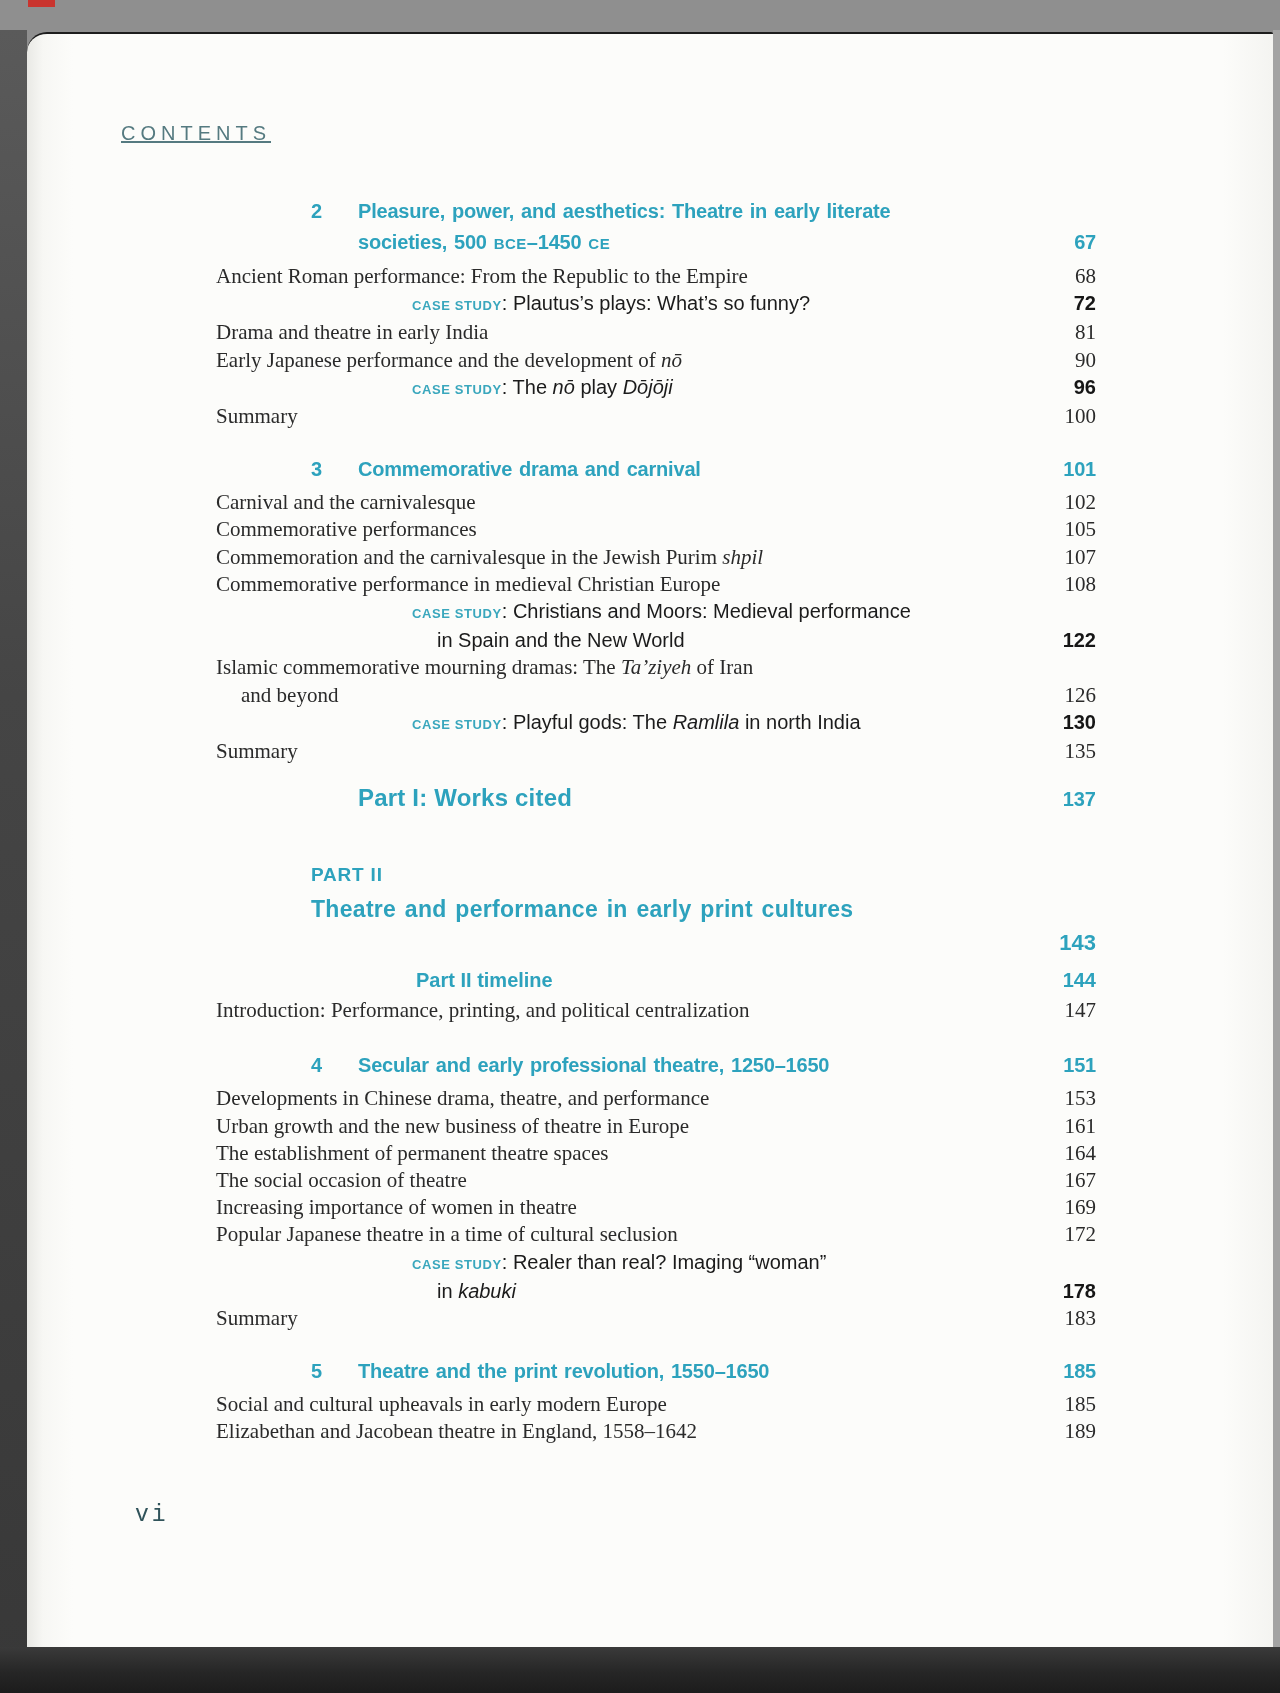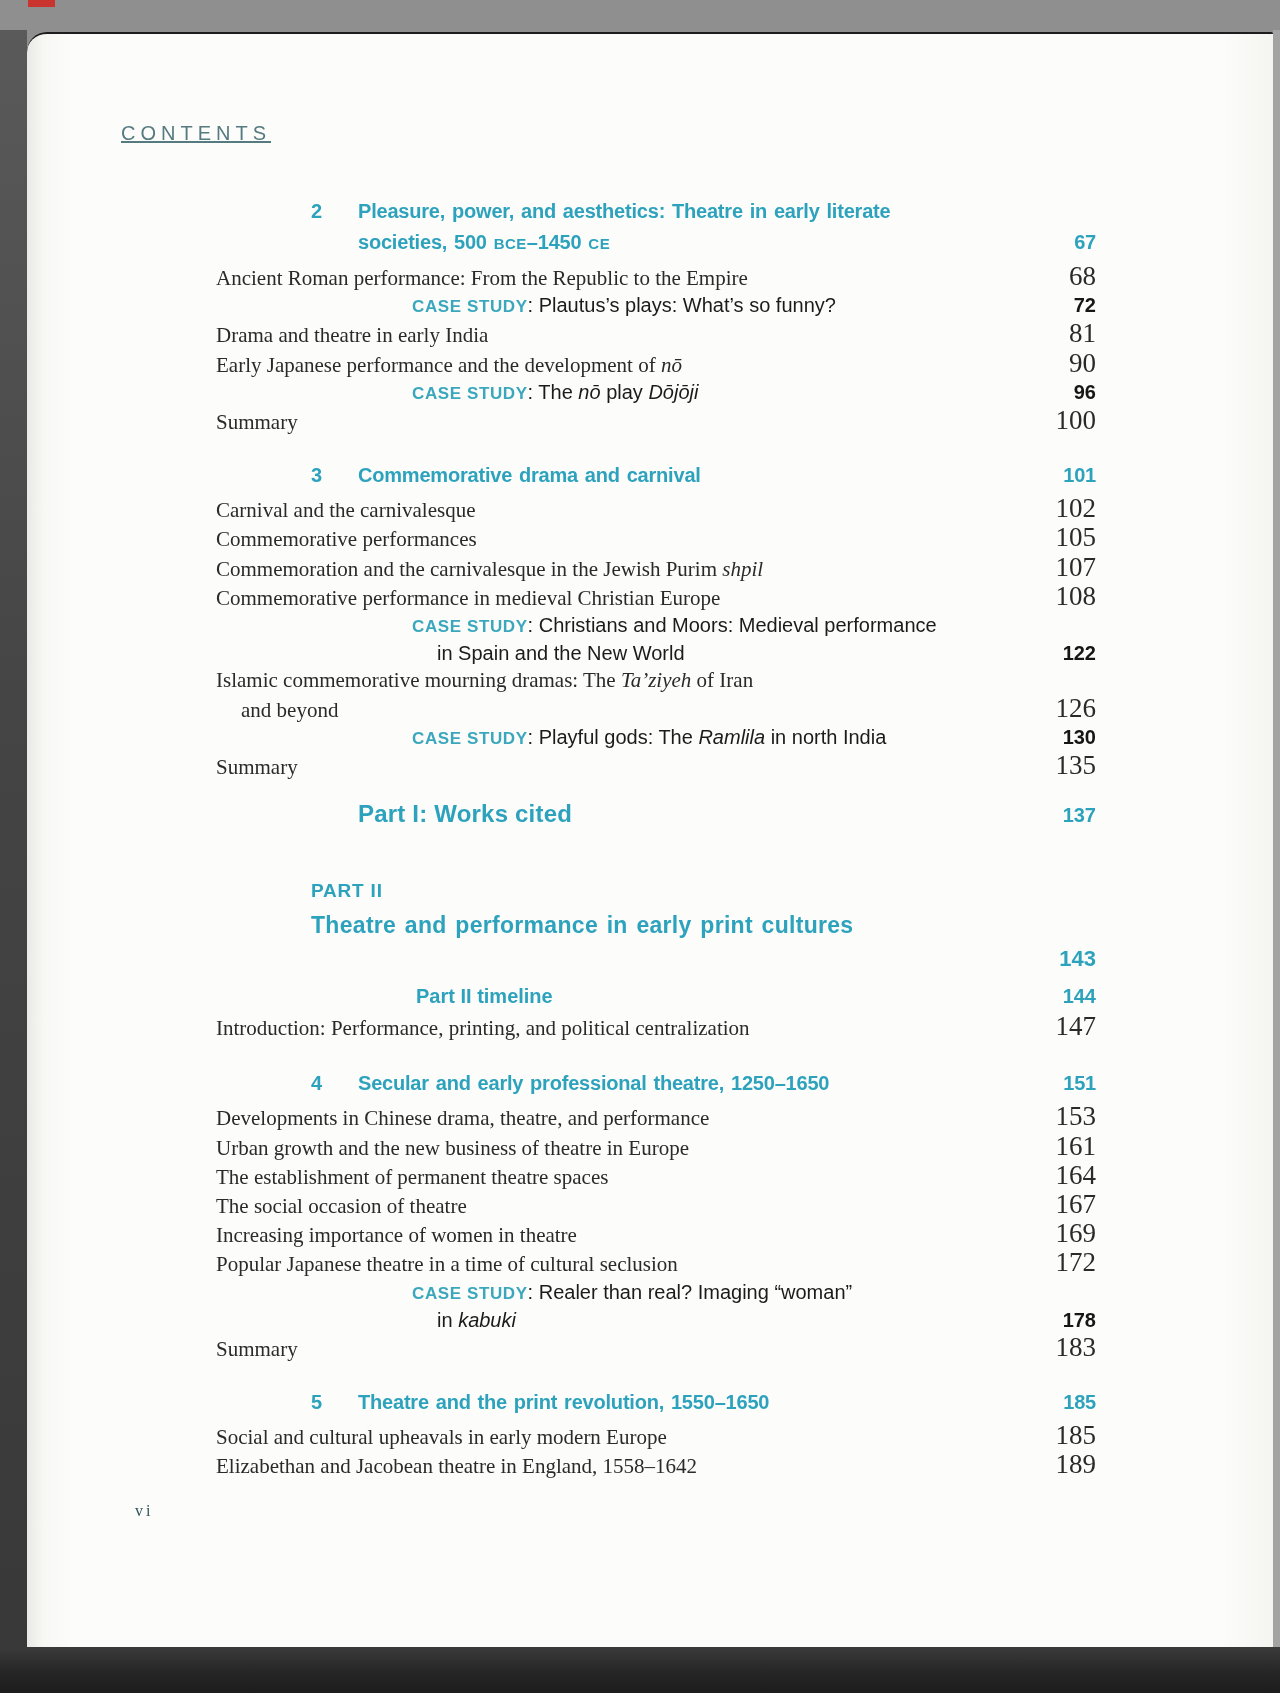--- a/index.html
+++ b/index.html
@@ -23,22 +23,22 @@
     border-top:2px solid #1d1d1d;
     border-radius:20px 2px 0 0;
     overflow:hidden;
   }
   .contents-head{
     position:absolute;left:94px;top:88px;
     font-size:20px;letter-spacing:5px;color:#557a80;font-weight:400;text-decoration:underline;
   }
   .folio{
     position:absolute;left:108px;top:1468px;
-    font-family:Liberation Serif, serif;
-    font-size:16px;letter-spacing:3px;color:#30535a;
+    font-family:Liberation Mono, monospace;
+    font-size:23px;letter-spacing:3px;color:#30535a;
   }
   
   .toc{position:absolute;left:0;top:162px;width:100%;}
   .row{display:flex;align-items:baseline;padding-left:284px;padding-right:177px;}
   .pg{margin-left:auto;text-align:right;white-space:nowrap;}
   .gutter{flex:none;}
   .text{flex:none;white-space:nowrap;}
 
   
   .chrow{line-height:31px;color:#2da2bd;font-weight:700;font-size:20px;letter-spacing:-0.2px;word-spacing:1.5px;}
@@ -46,25 +46,25 @@
   .chrow.cont .text{margin-left:47px;}
   .sc{font-size:0.75em;letter-spacing:0.5px;}
 
   
   .entry{line-height:27.2px;}
   .entry .text{margin-left:101px;}
   .entry.cont .text{margin-left:126px;}
   .entry.serif, .entry.serif .text{
     font-family:"Liberation Serif", serif;font-size:21px;color:#2a2a2a;font-weight:400;padding-left:44px;}
   .entry.case, .entry.case .text{font-size:20px;color:#1b1b1b;font-weight:400;}
-  .lbl{color:#3aa7bd;font-size:17px;font-weight:700;letter-spacing:0.6px;}
+  .lbl{color:#3aa7bd;font-size:13px;font-weight:700;letter-spacing:0.6px;}
   .it{font-style:italic;}
 
   
-  .pg.serif-pg{font-family:"Liberation Serif", serif;font-size:27px;color:#2a2a2a;font-weight:400;}
+  .pg.serif-pg{font-family:"Liberation Serif", serif;font-size:21px;color:#2a2a2a;font-weight:400;}
   .pg.case-pg{font-size:20px;color:#161616;font-weight:600;}
   .pg.accent{font-size:20px;color:#2da2bd;font-weight:700;}
 
   
   .part-works-row{line-height:30px;}
   .part-works-row .text{margin-left:47px;font-size:24px;font-weight:700;color:#2da2bd;letter-spacing:0.2px;}
   .part-row{line-height:34px;flex-direction:column;}
   .part-row .gutter{width:105px;font-size:19px;font-weight:700;color:#2da2bd;letter-spacing:0.8px;}
   .part-row .text{font-size:23px;font-weight:700;color:#2da2bd;letter-spacing:0.3px;word-spacing:2px;}
   .part-row .pg{font-size:22px;}

